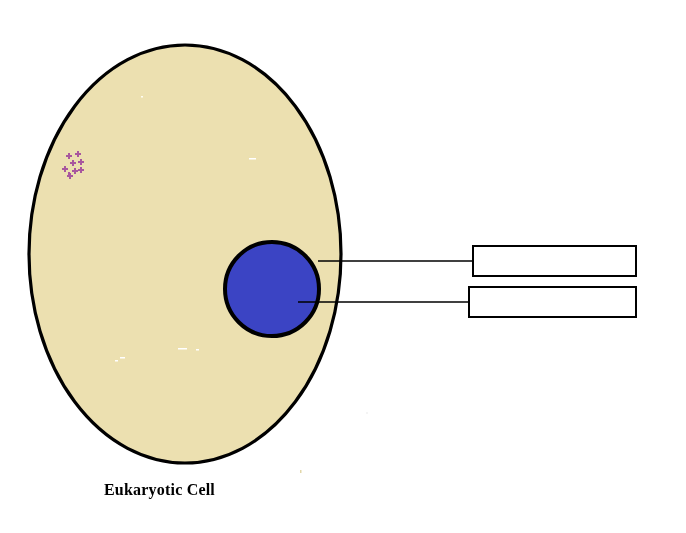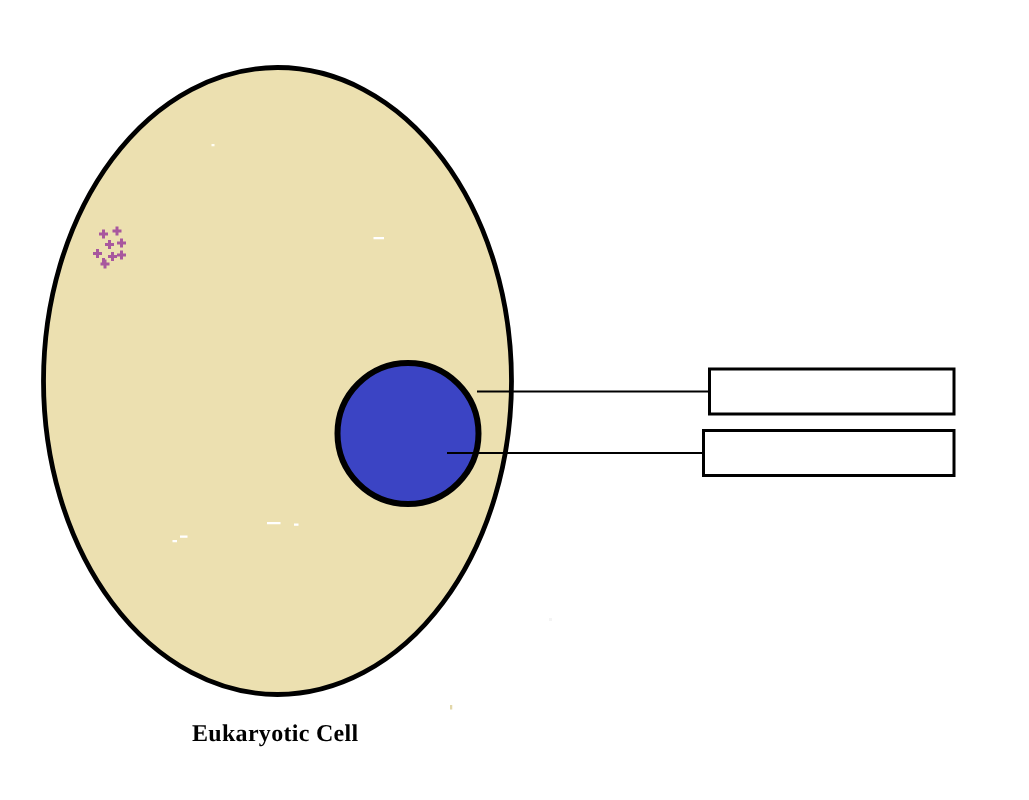--- a/index.html
+++ b/index.html
@@ -46,21 +46,21 @@
     height: 32px;
   }
   #label-box-2 {
     left: 468px;
     top: 286px;
     width: 169px;
     height: 32px;
   }
   #caption {
     position: absolute;
-    left: 128px;
+    left: 104px;
     top: 481px;
     width: 200px;
     font-family: "Liberation Serif", serif;
     font-size: 16px;
     font-weight: bold;
     color: #000000;
     white-space: nowrap;
     letter-spacing: 0.2px;
   }
 </style>

